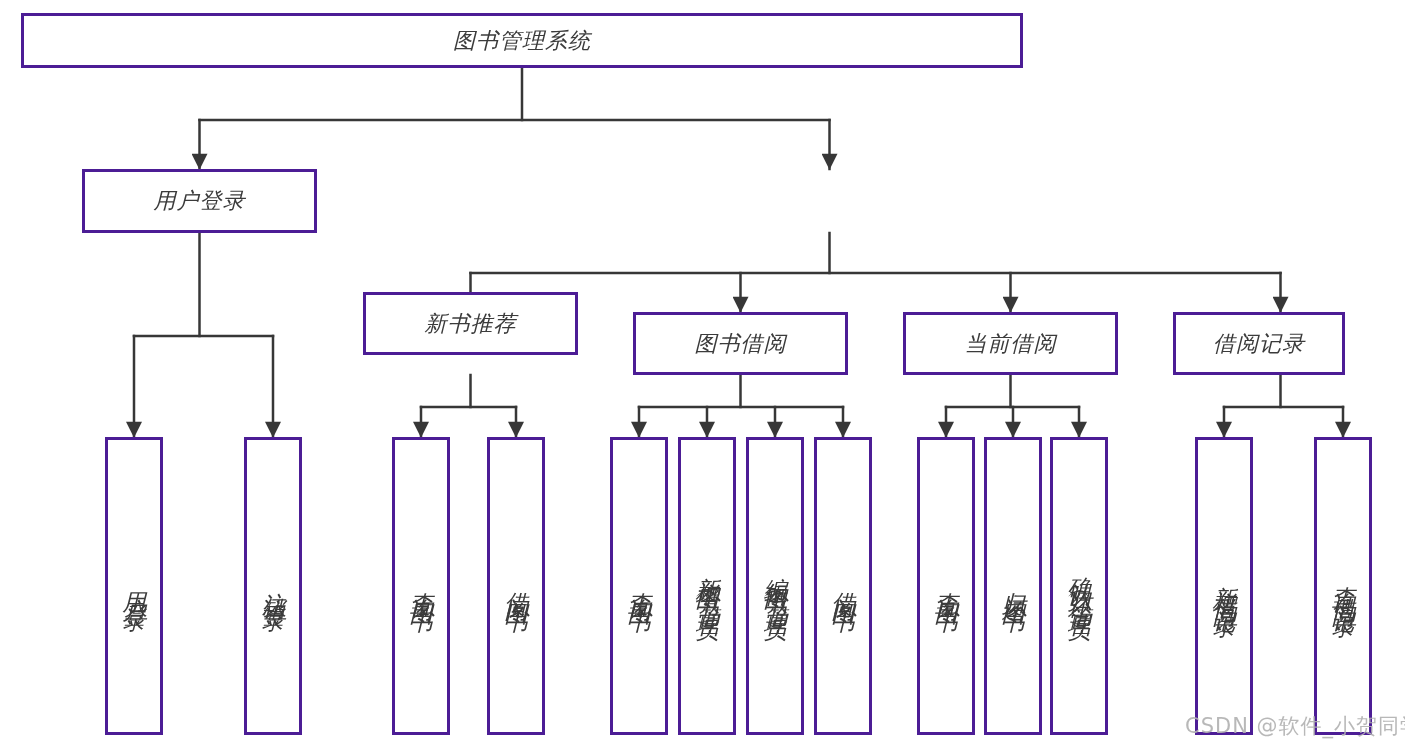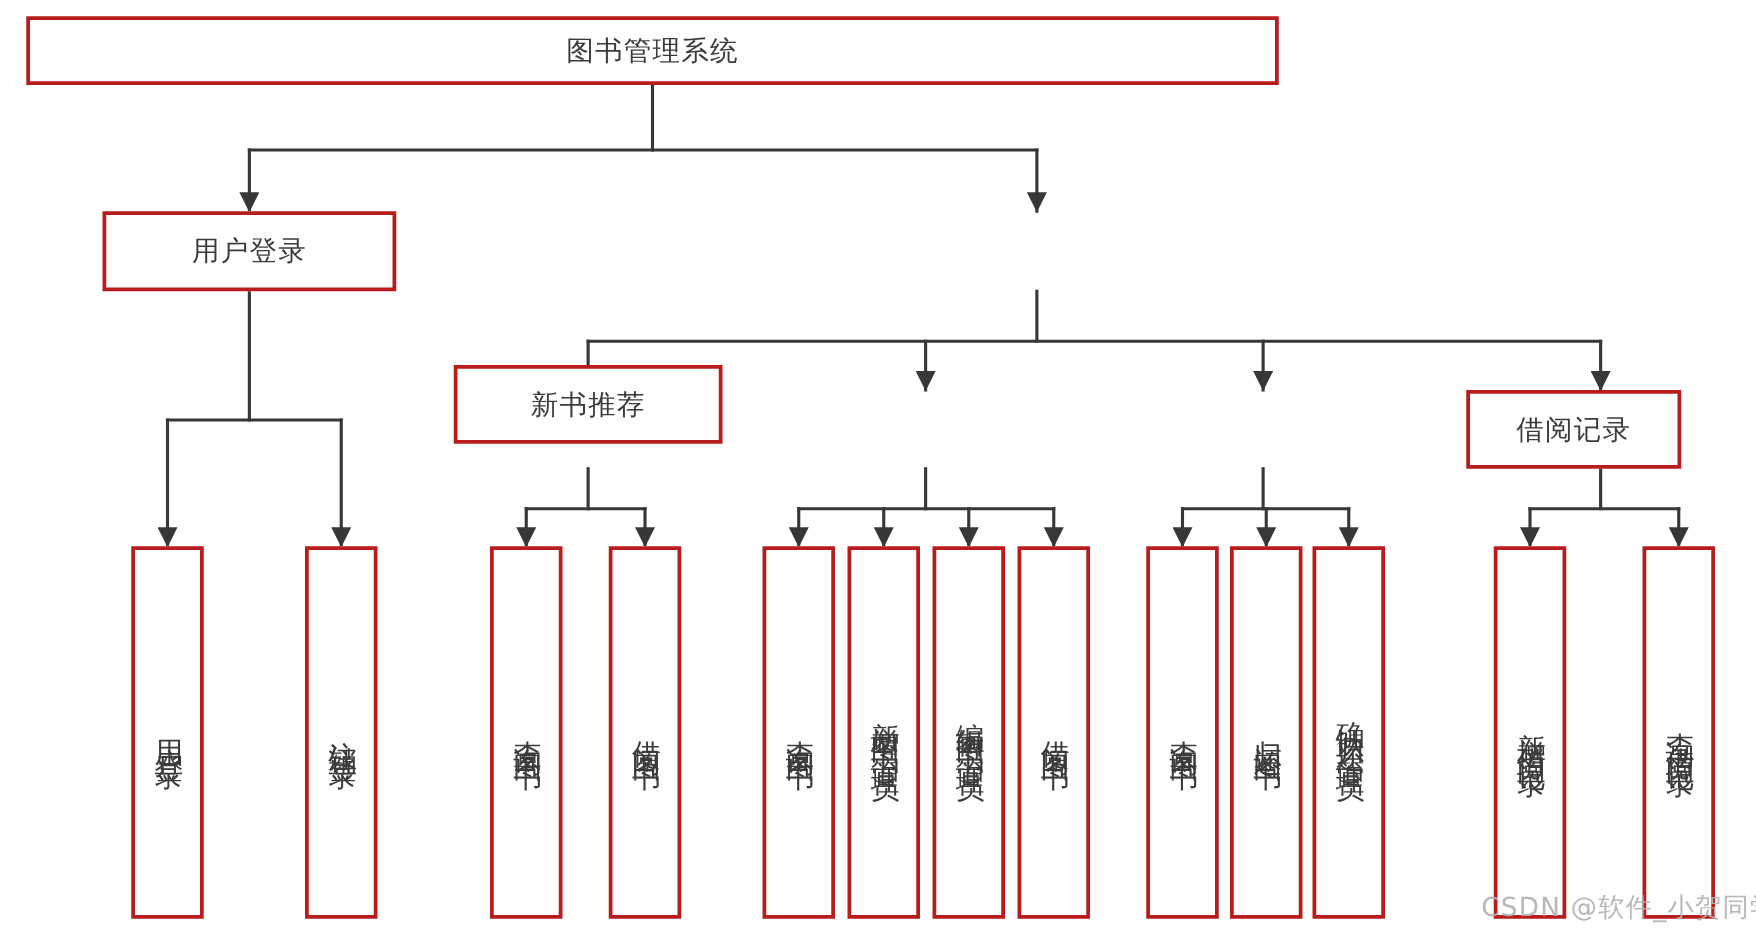--- a/index.html
+++ b/index.html
@@ -3,22 +3,22 @@
 <meta charset="utf-8">
 <style>
   html,body{margin:0;padding:0;background:#ffffff;}
   .canvas{
     position:relative;width:1405px;height:747px;background:#ffffff;overflow:hidden;
     font-family:"DejaVu Sans","Liberation Sans",sans-serif;
   }
   .connectors{position:absolute;left:0;top:0;z-index:1;}
   .box{
     position:absolute;box-sizing:border-box;background:#ffffff;
-    border:3px solid #b91c1c;display:flex;align-items:center;justify-content:center;
-    color:#3b3b3b;z-index:2;
+    border:3px solid #4c1d95;display:flex;align-items:center;justify-content:center;
+    color:#3b3b3b;z-index:2;font-style:italic;
   }
   .h-box{font-size:22px;letter-spacing:1px;}
   .v-box{font-size:23px;}
   .v-box .vtext{
     writing-mode:vertical-rl;letter-spacing:6px;line-height:1;
     display:block;white-space:nowrap;
   }
   .watermark{
     position:absolute;z-index:3;font-size:21px;letter-spacing:1px;
     color:rgba(178,178,178,0.92);white-space:nowrap;
@@ -77,20 +77,22 @@
       <line x1="1224" y1="407" x2="1224" y2="437" marker-end="url(#arrow)"></line>
       <line x1="1343" y1="407" x2="1343" y2="437" marker-end="url(#arrow)"></line>
     </g>
   </svg>
 
   <div class="box h-box" style="left:21px;top:13px;width:1002px;height:55px">图书管理系统</div>
 
   <div class="box h-box" style="left:82px;top:169px;width:235px;height:64px">用户登录</div>
 
   <div class="box h-box" style="left:363px;top:292px;width:215px;height:63px">新书推荐</div>
+  <div class="box h-box" style="left:633px;top:312px;width:215px;height:63px">图书借阅</div>
+  <div class="box h-box" style="left:903px;top:312px;width:215px;height:63px">当前借阅</div>
   <div class="box h-box" style="left:1173px;top:312px;width:172px;height:63px">借阅记录</div>
 
   <div class="box v-box" style="left:105px;top:437px;width:58px;height:298px">
     <span class="vtext">用户登录</span>
   </div>
   <div class="box v-box" style="left:244px;top:437px;width:58px;height:298px">
     <span class="vtext">注销登录</span>
   </div>
 
   <div class="box v-box" style="left:392px;top:437px;width:58px;height:298px">

